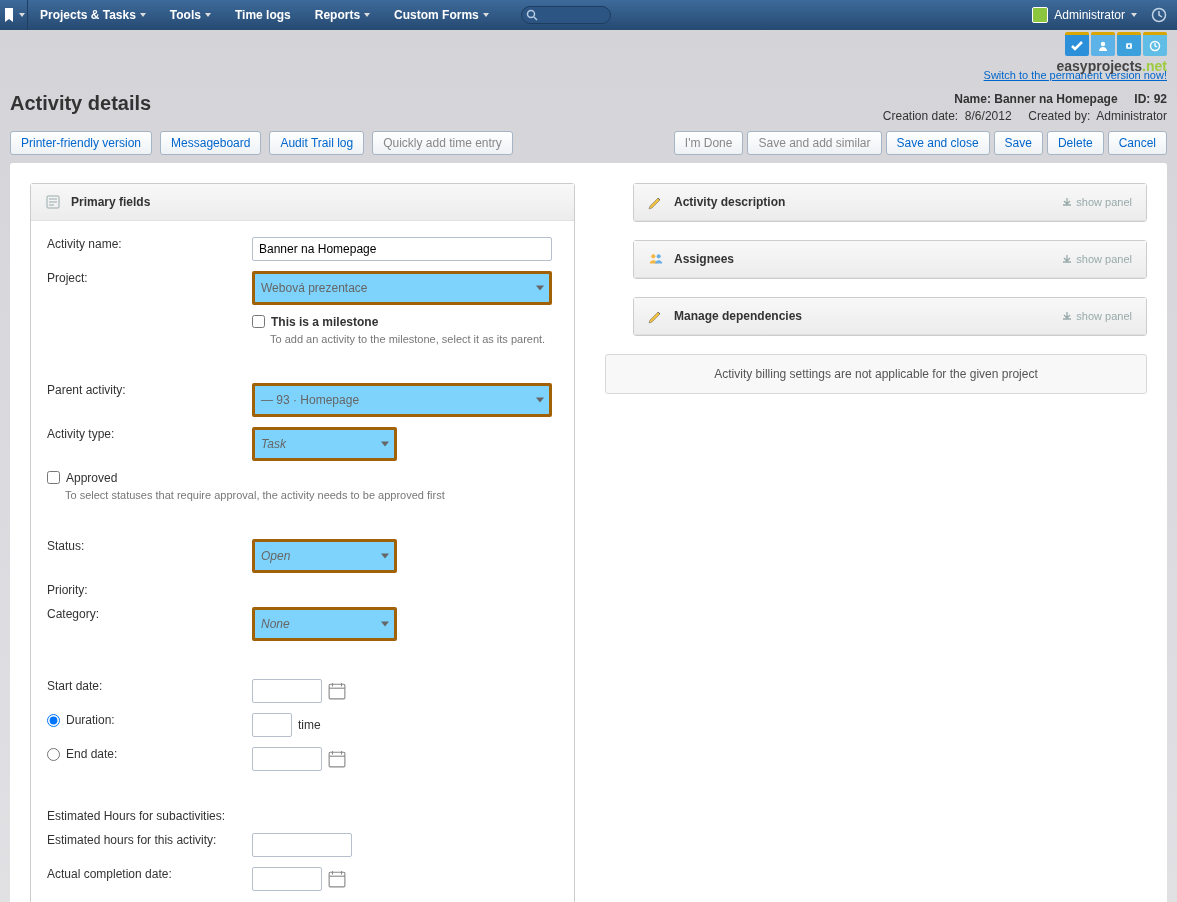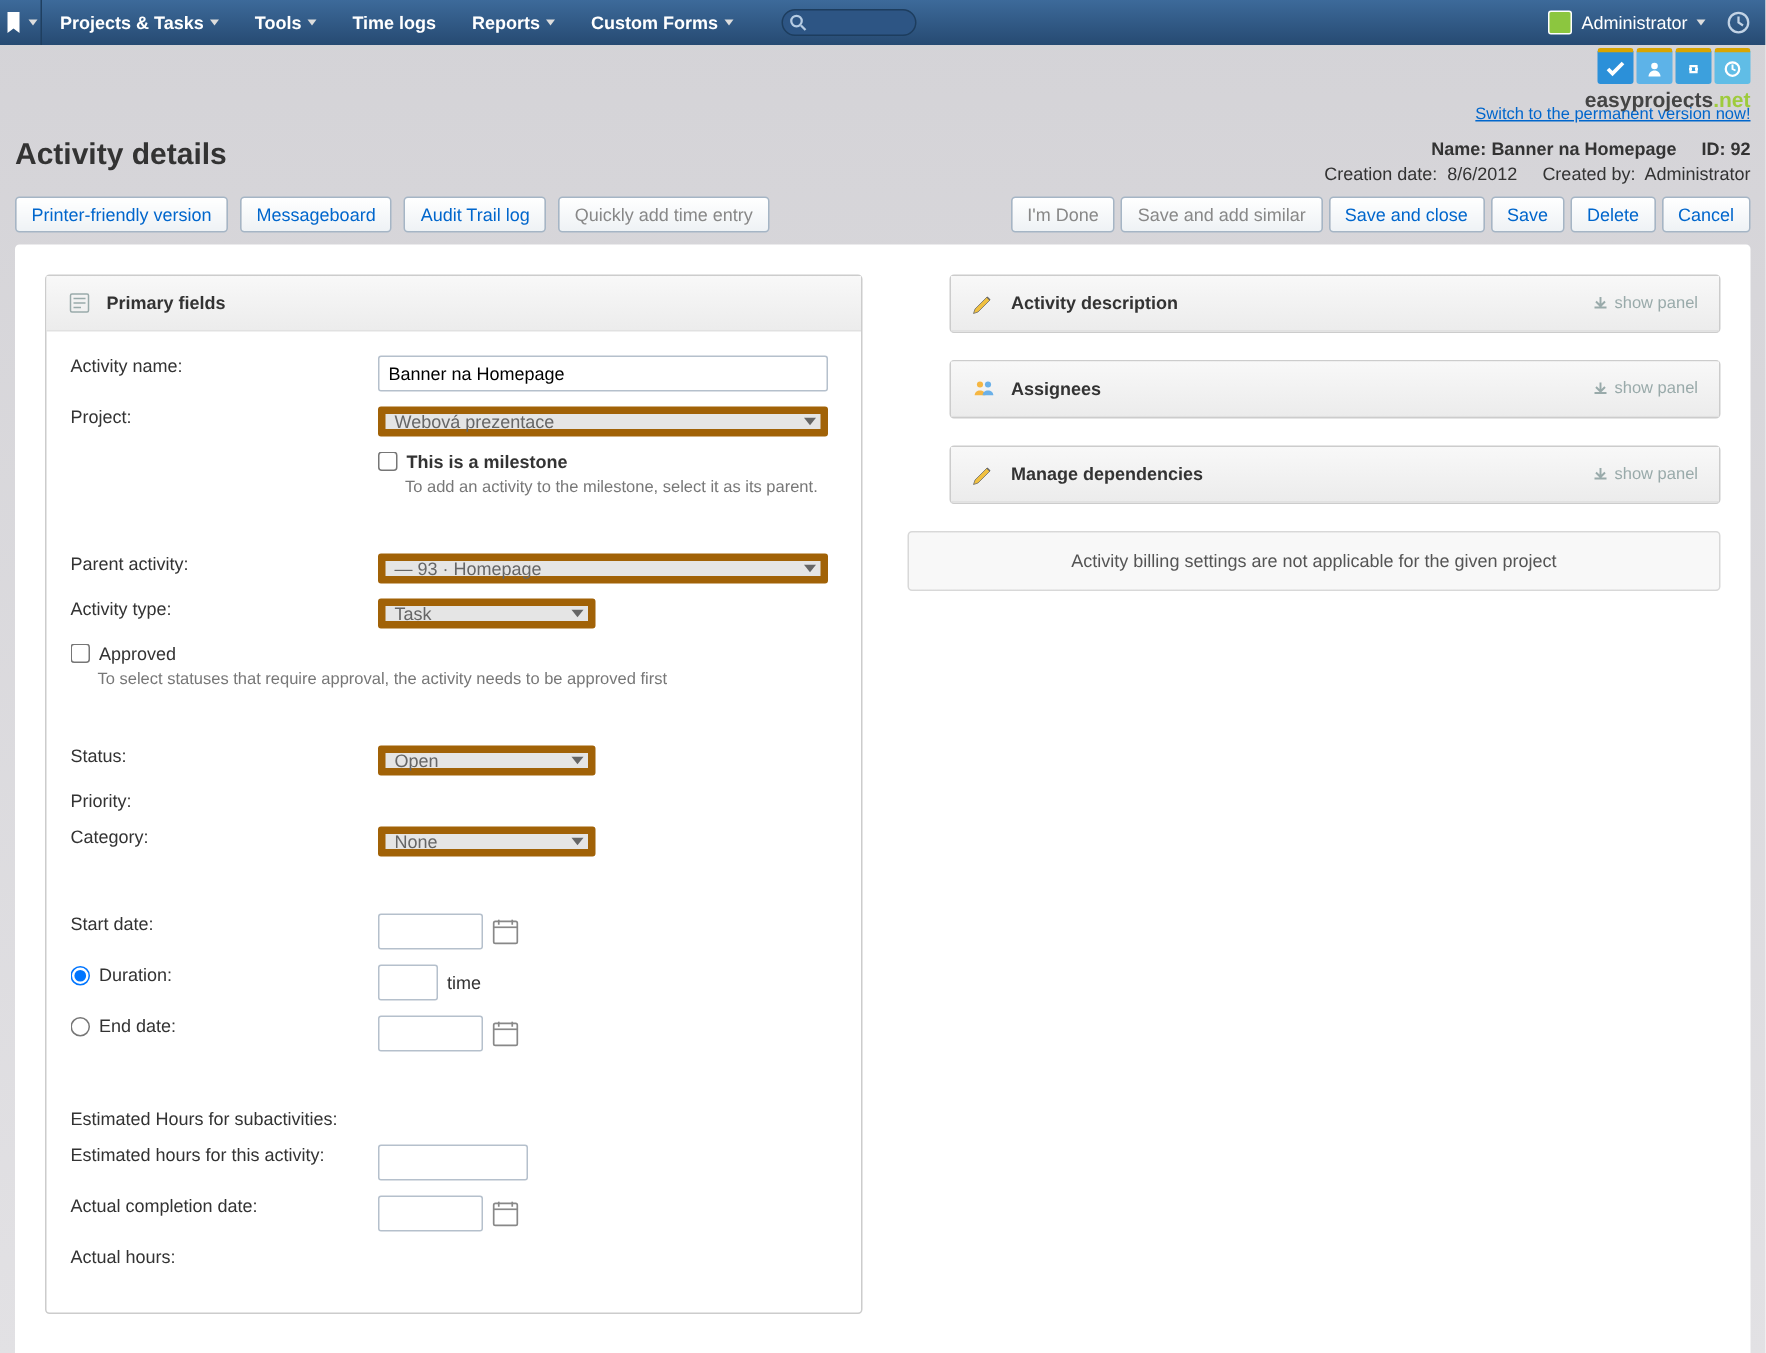--- a/index.html
+++ b/index.html
@@ -66,24 +66,24 @@
   .show-panel { margin-left: auto; color: #9aa; font-weight: normal; font-size: 11px; display: flex; align-items: center; gap: 4px; cursor:pointer; }
 
   .form-row { display: flex; align-items: flex-start; margin-bottom: 10px; }
   .form-row.align-top { align-items: flex-start; }
   .form-label { width: 205px; color: #333; font-size: 12px; }
   .form-control { flex: 1; }
 
   .text-input { width: 300px; height: 24px; border: 1px solid #b5c0cc; border-radius: 2px; padding: 0 6px; font-size: 12px; }
   .text-input.wide { width: 300px; }
   .dd { position: relative; display: inline-block; }
-  .dd select, .dd-fake { width: 300px; height: 20px; border: 5px solid #a16207; border-radius: 2px; padding: 0 22px 0 6px; font-size: 12px; background: #e5e5e5; appearance: none; color:#666; }
+  .dd select, .dd-fake { width: 300px; height: 34px; border: 3px solid #a16207; border-radius: 2px; padding: 0 22px 0 6px; font-size: 12px; background: #7dd3fc; appearance: none; color:#666; }
   .dd-fake { display:inline-flex; align-items:center; cursor:pointer; }
   .dd::after { content:""; position:absolute; right:8px; top:50%; transform:translateY(-50%); width:0; height:0; border-left:4px solid transparent; border-right:4px solid transparent; border-top:5px solid #666; pointer-events:none; }
-  .dd.sm .dd-fake { width: 145px; }
+  .dd.sm .dd-fake { width: 145px; font-style: italic; }
   .dd.sm::after { right: 8px; }
 
   .checkbox-row { display: flex; align-items: flex-start; gap: 6px; }
   .hint { color: #777; font-size: 11px; margin-top: 4px; }
   .indent-hint { margin-left: 18px; }
 
   .radio-row { display:flex; align-items:center; gap:6px; }
   .date-wrap { display:flex; align-items:center; gap:6px; }
   .date-input { width: 70px; height:24px; border:1px solid #b5c0cc; border-radius:2px; padding:0 4px; }
   .small-input { width: 40px; height:24px; border:1px solid #b5c0cc; border-radius:2px; padding:0 4px; }

